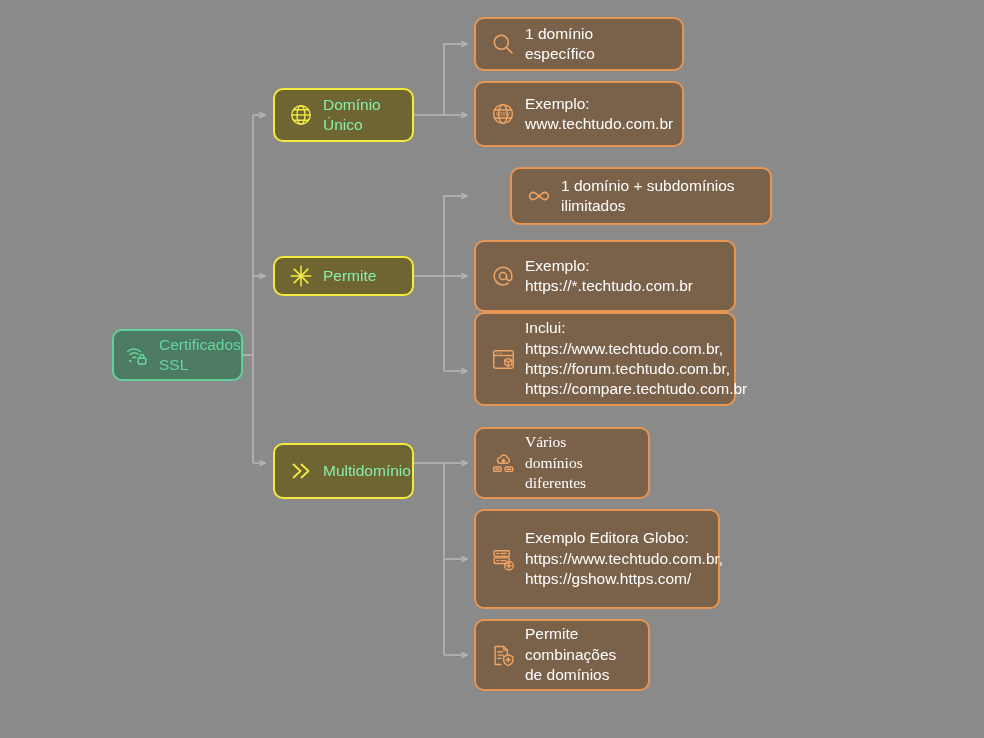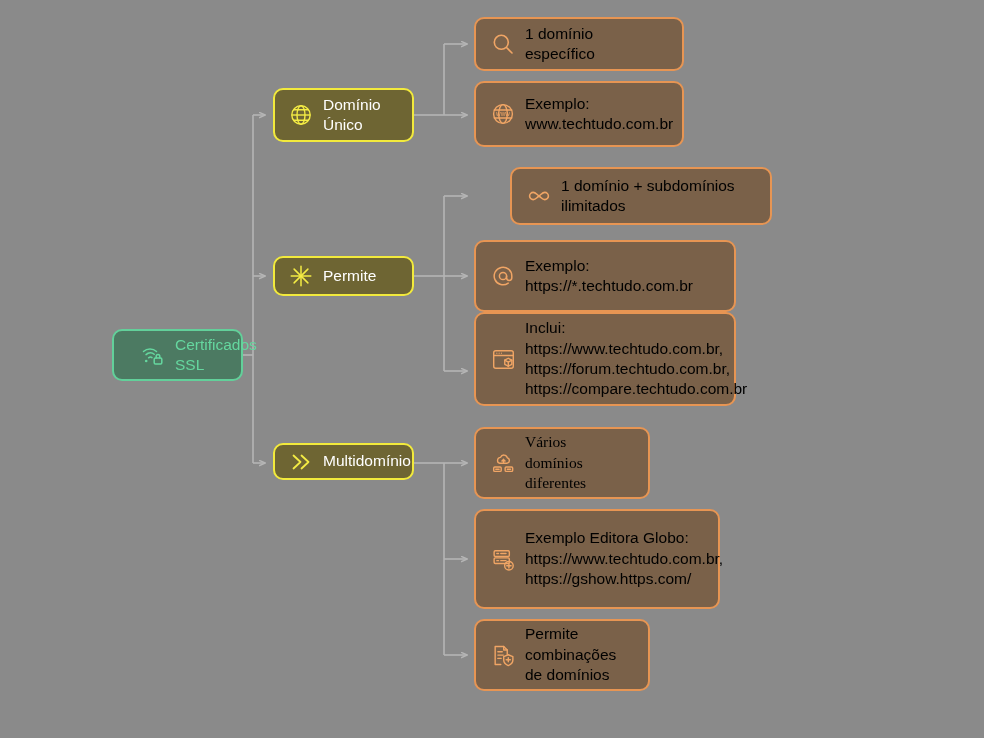--- a/index.html
+++ b/index.html
@@ -42,37 +42,37 @@
   }
   .node .txt {
     white-space: pre-line;
     line-height: 1.32;
     font-size: 15.5px;
   }
   
   .node.root {
     background: #4c7a62;
     border-color: #62d09a;
-    padding: 9px 26px;
+    padding: 9px 10px;
   }
   .node.root .txt { color: #65d79f; }
   
   .node.branch {
     background: #6e6533;
     border-color: #f2ea3c;
     padding: 9px 13px;
   }
-  .node.branch .txt { color: #ffffff; }
+  .node.branch .txt { color: #86efac; }
   
   .node.leaf {
     background: #7a6149;
     border-color: #e79553;
     padding: 10px 14px;
   }
-  .node.leaf .txt { color: #000000; }
+  .node.leaf .txt { color: #ffffff; }
 </style>
 </head>
 <body>
 
 <div id="canvas">
 
   <svg class="wires" viewBox="0 0 984 738">
     <defs>
       <marker id="ah" markerWidth="7" markerHeight="7" refX="6" refY="3.2" orient="auto" markerUnits="userSpaceOnUse">
         <path d="M0,0.4 L6.2,3.2 L0,6" fill="none" stroke="#b5b5b5" stroke-width="1.4"></path>
@@ -137,21 +137,21 @@
   <div class="node branch" style="left:273px; top:256px; width:141px; height:40px;">
     <span class="ico">
       <svg width="24" height="24" viewBox="0 0 24 24" fill="none" stroke="#f4ec44" stroke-width="1.5" stroke-linecap="round">
         <path d="M12 2.2 V21.8 M2.2 12 H21.8"></path>
         <path d="M5.1 5.1 L18.9 18.9 M18.9 5.1 L5.1 18.9"></path>
       </svg>
     </span>
     <span class="txt">Permite</span>
   </div>
 
-  <div class="node branch" style="left:273px; top:443px; width:141px; height:37px;">
+  <div class="node branch" style="left:273px; top:443px; width:141px; height:56px;">
     <span class="ico">
       <svg width="24" height="24" viewBox="0 0 24 24" fill="none" stroke="#f4ec44" stroke-width="1.8" stroke-linecap="round" stroke-linejoin="round">
         <path d="M4.5 5.5 L11.5 12 L4.5 18.5"></path>
         <path d="M12.5 5.5 L19.5 12 L12.5 18.5"></path>
       </svg>
     </span>
     <span class="txt">Multidomínio</span>
   </div>
 
   <div class="node leaf" style="left:474px; top:17px; width:210px; height:54px;">

